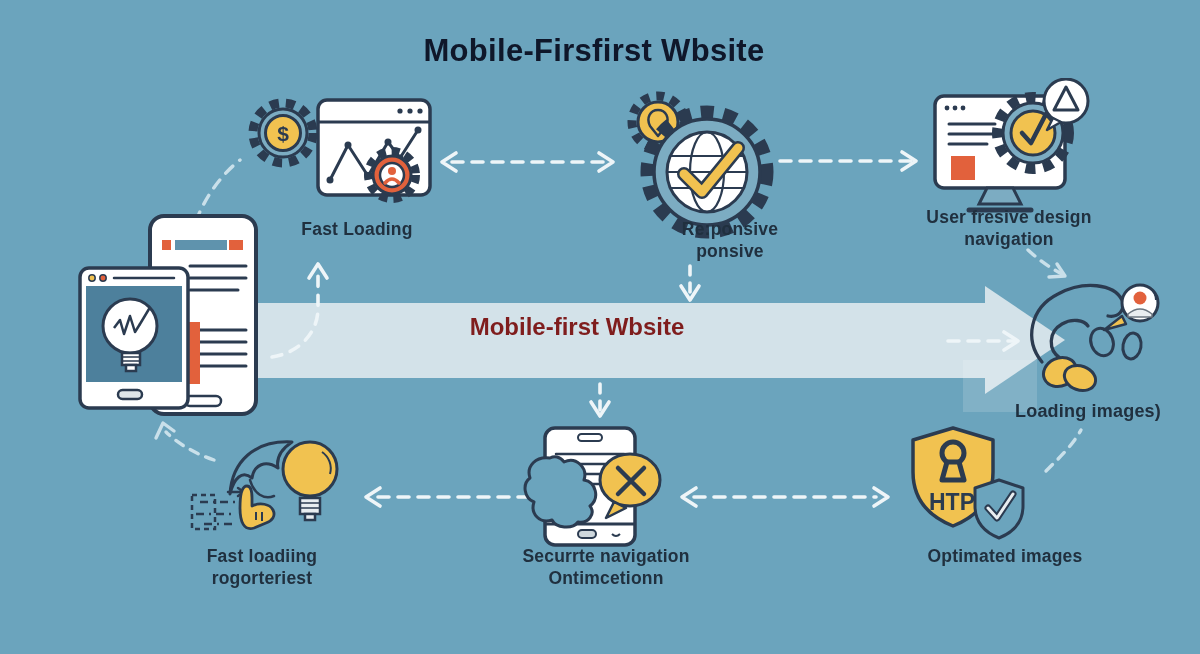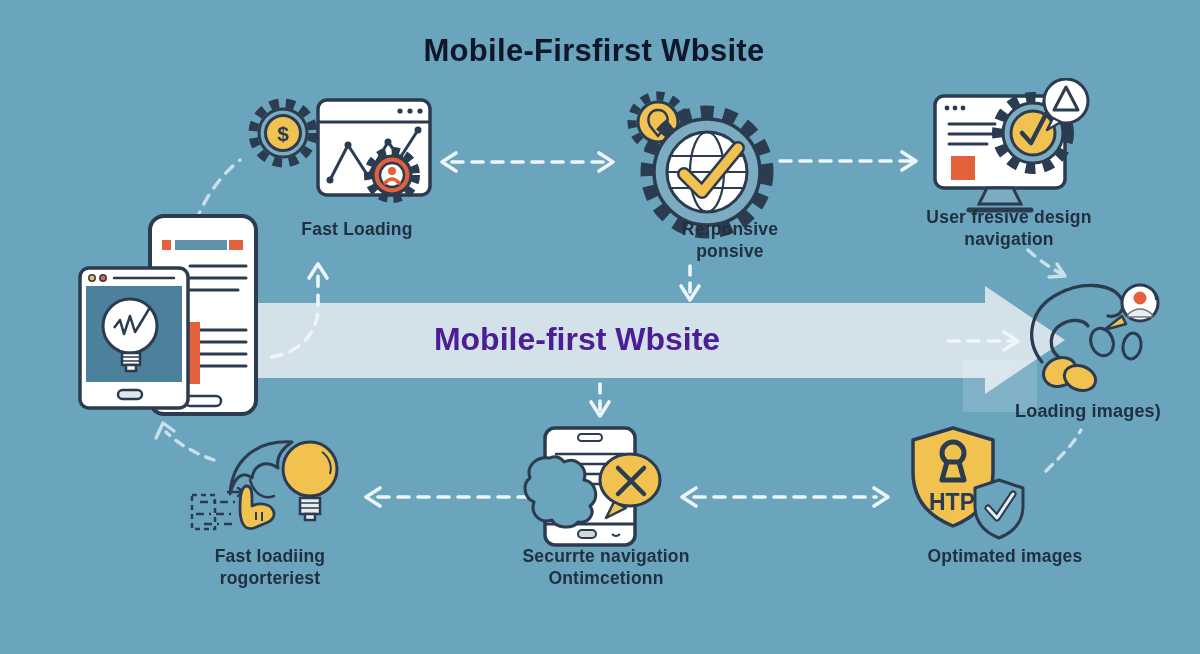--- a/index.html
+++ b/index.html
@@ -7,22 +7,22 @@
          font-family:"Liberation Sans",sans-serif;}
   .title{position:absolute;transform:translateX(-50%);font-weight:700;color:#0f172a;
          font-size:31px;letter-spacing:.3px;white-space:nowrap;z-index:5;}
   .banner-band{position:absolute;left:232px;top:303px;width:753px;height:75px;
          background:#d3e2e9;z-index:1;}
   .banner-head{position:absolute;left:985px;top:286px;width:0;height:0;z-index:1;
          border-top:54px solid transparent;border-bottom:54px solid transparent;
          border-left:80px solid #d3e2e9;}
   .banner-ghost{position:absolute;left:963px;top:360px;width:74px;height:52px;
          background:rgba(255,255,255,0.15);z-index:1;}
-  .banner-label{position:absolute;left:577px;top:321px;transform:translateX(-50%);
-         font-weight:700;color:#4c1d95;font-size:32px;white-space:nowrap;z-index:2;}
+  .banner-label{position:absolute;left:577px;top:313px;transform:translateX(-50%);
+         font-weight:700;color:#7f1d1d;font-size:24px;white-space:nowrap;z-index:2;}
   .lbl{position:absolute;transform:translateX(-50%);font-weight:700;color:#20303f;
          font-size:17.5px;line-height:22px;text-align:center;white-space:nowrap;
          letter-spacing:.2px;z-index:4;}
   .icon{position:absolute;z-index:3;}
   .arrows{position:absolute;left:0;top:0;z-index:2;pointer-events:none;}
 </style>
 </head>
 <body>
 
 <div class="stage">
@@ -245,21 +245,21 @@
     <div>Re:ponsive</div>
     <div>ponsive</div>
   </div>
   <div class="lbl" style="left:1009px;top:206px;">
     <div>User fresive design</div>
     <div>navigation</div>
   </div>
   <div class="lbl" style="left:1088px;top:400px;font-size:18px;">
     <div>Loading images)</div>
   </div>
-  <div class="lbl" style="left:270px;top:545px;">
+  <div class="lbl" style="left:262px;top:545px;">
     <div>Fast loadiing</div>
     <div>rogorteriest</div>
   </div>
   <div class="lbl" style="left:606px;top:545px;">
     <div>Securrte navigation</div>
     <div>Ontimcetionn</div>
   </div>
   <div class="lbl" style="left:963px;top:545px;margin-left:42px;">
     <div>Optimated images</div>
   </div>

